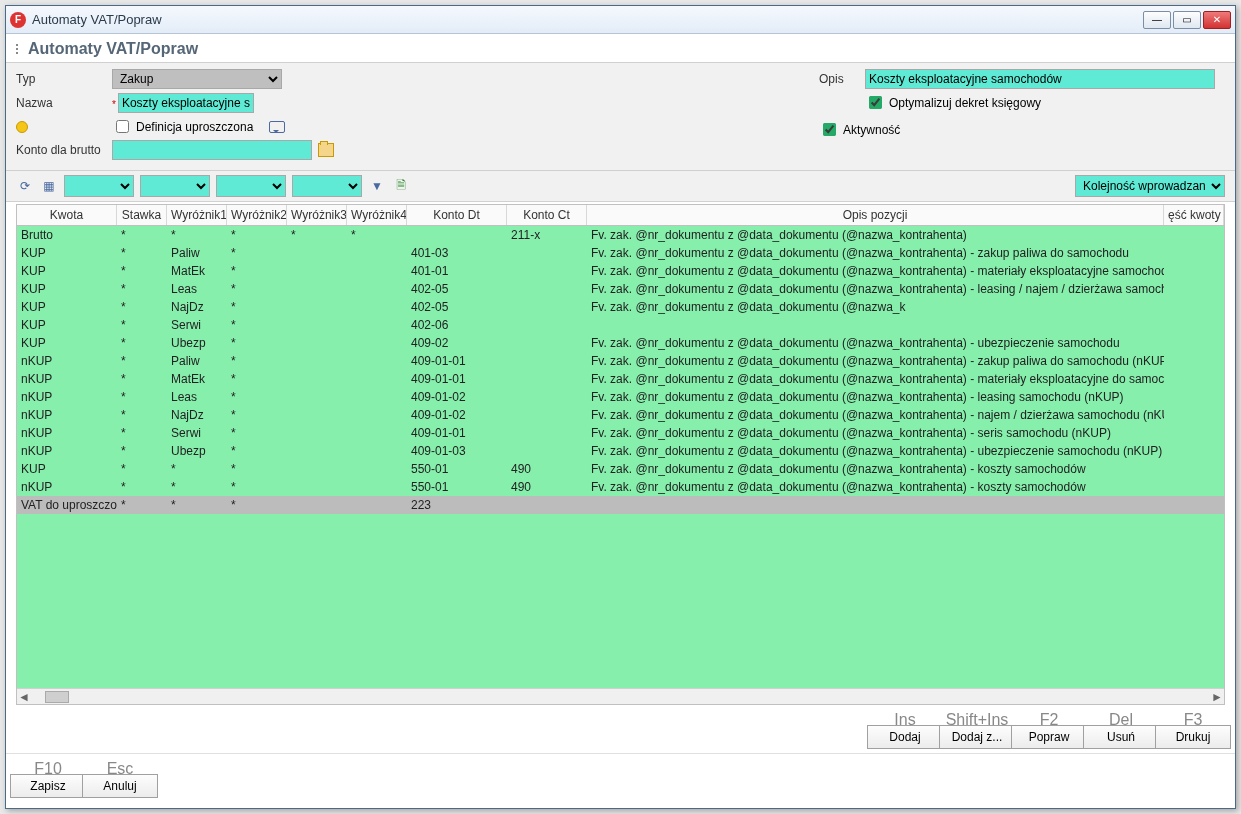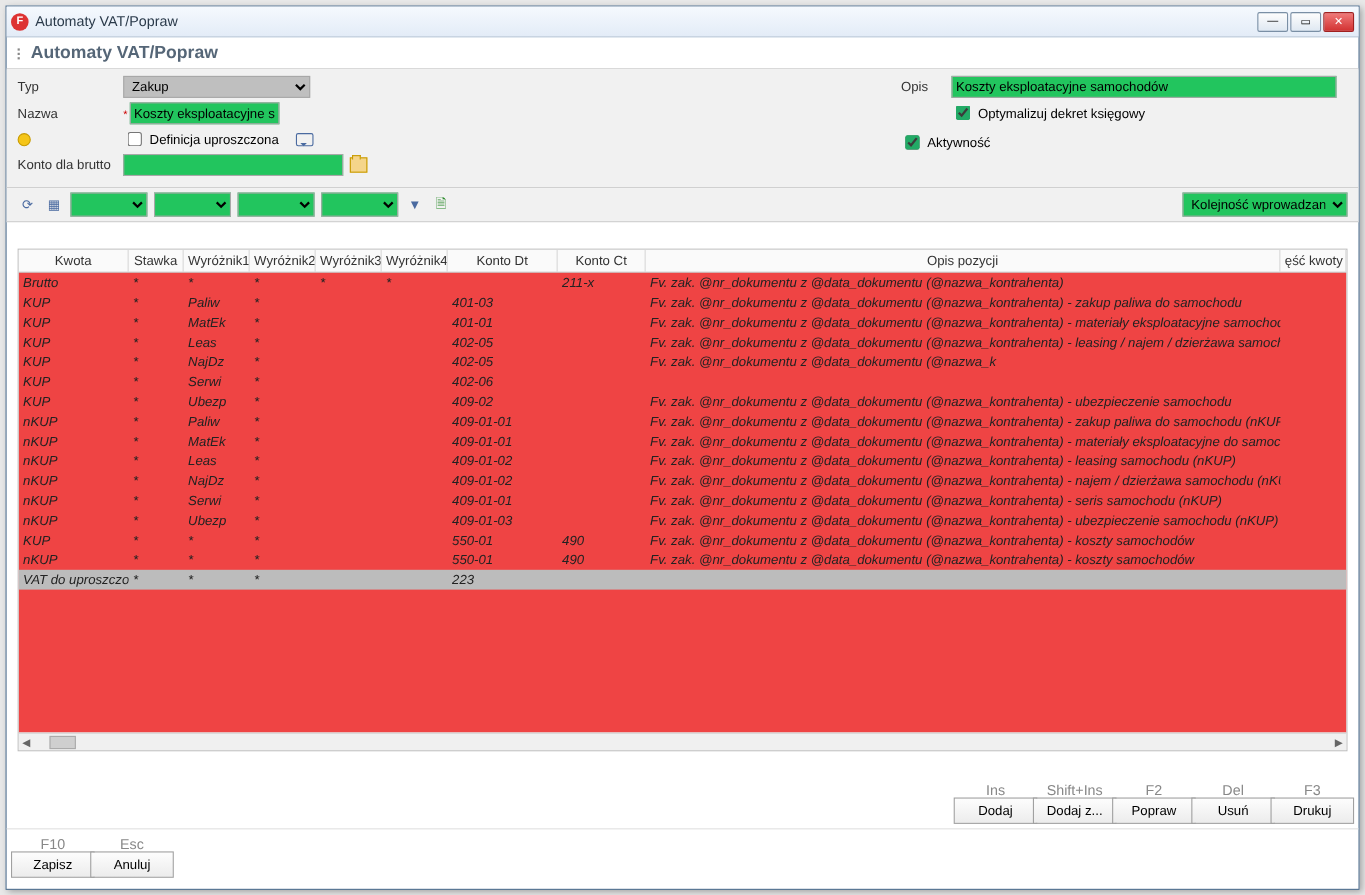--- a/index.html
+++ b/index.html
@@ -13,44 +13,44 @@
 .winbtn.close { background:linear-gradient(#f07a7a,#d23232); color:#fff; border-color:#a02020; }
 .subheader { padding: 6px 10px 4px 10px; border-bottom:1px solid #d0d0d0; display:flex; align-items:center; gap:6px; }
 .grip { width:6px; display:flex; flex-direction:column; gap:2px; }
 .grip span { width:2px; height:2px; background:#888; }
 .subheader .stitle { font-size:16px; color:#556677; font-weight:600; }
 .formarea { background:#f1f1f1; padding:6px 10px 10px 10px; display:flex; border-bottom:1px solid #d0d0d0;gap:42px; }
 .formcol { display:grid; grid-template-columns: 90px 200px 30px; gap:4px 6px; align-content:start; }
 .formcol.right { margin-left:auto; grid-template-columns: 40px 360px; }
 .lbl { color:#333; padding-top:3px; }
 .req { color:#c00; font-size:10px; padding-top:3px; }
-select, input[type=text] { border:1px solid #a8a8a8; height:20px; padding:1px 3px; background:#22c55e; }
+select, input[type=text] { border:1px solid #a8a8a8; height:20px; padding:1px 3px; background:#5eead4; }
 select.typ { background:#bfbfbf; color:#000; width:170px; }
 input.nazwa { width:136px; }
 input.opis { width:350px; }
 .chk { display:flex; align-items:center; gap:4px; }
 .chk input { accent-color:#2a6; }
 .toolbar { background:#f1f1f1; padding:4px 10px; display:flex; align-items:center; gap:6px; border-bottom:1px solid #d0d0d0; }
 .toolbar select.small { width:70px; height:22px; }
 .toolbar .smallicon { width:18px; height:18px; display:inline-flex; align-items:center; justify-content:center; cursor:pointer; color:#4a6aa0; }
 .toolbar .right { margin-left:auto; }
 .toolbar select.order { width:150px; height:22px; }
-.gridwrap { flex:1; margin:24px 10px; border:1px solid #c0c0c0; display:flex; flex-direction:column; overflow:hidden; }
+.gridwrap { flex:1; margin:2px 10px; border:1px solid #c0c0c0; display:flex; flex-direction:column; overflow:hidden; }
 .gridhead, .gridrow { display:grid; grid-template-columns: 100px 50px 60px 60px 60px 60px 100px 80px 1fr 60px; }
 .gridhead { background:#fafafa; border-bottom:1px solid #c0c0c0; }
 .gridhead div { padding:3px 4px; border-right:1px solid #d8d8d8; color:#333; text-align:center; white-space:nowrap; overflow:hidden; }
-.gridbody { flex:1; overflow:auto; background:#ef4444;font-style:italic; }
+.gridbody { flex:1; overflow:auto; background:#86efac; }
 .gridrow div { padding:2px 4px; white-space:nowrap; overflow:hidden; text-overflow:clip; color:#222; }
 .gridrow.selected { background:#bcbcbc; }
 .hscroll { height:16px; background:#f0f0f0; border-top:1px solid #d0d0d0; display:flex; align-items:center; }
 .hscroll .thumb { width:24px; height:12px; background:#cfcfcf; border:1px solid #aaa; margin-left:14px; }
 .hscroll .arrow { width:14px; text-align:center; color:#666; }
 .btnrow { padding:4px 10px 0 10px; display:flex; justify-content:flex-end; gap:8px; }
 .btncol { display:flex; flex-direction:column; align-items:center; width:64px; }
-.btncol .hint { font-size:13px; color:#888; height:14px; }
+.btncol .hint { font-size:16px; color:#888; height:14px; }
 .btn { width:76px; height:24px; border:1px solid #a0a0a0; background:linear-gradient(#fdfdfd,#ececec); cursor:pointer; }
 .footer { padding:6px 10px 10px 10px; display:flex; gap:8px; border-top:1px solid #e0e0e0; margin-top:4px; }
 .yellowdot { width:12px; height:12px; border-radius:50%; background:#f5c518; border:1px solid #c89b00; }
 .foldericon { width:16px; height:14px; background:#f5d58a; border:1px solid #c89b00; position:relative; }
 .foldericon:before { content:""; position:absolute; top:-3px; left:1px; width:6px; height:3px; background:#f5d58a; border:1px solid #c89b00; border-bottom:none; }
 .commenticon { width:16px; height:12px; border:1px solid #4a6aa0; border-radius:2px; position:relative; }
 .commenticon:after { content:""; position:absolute; bottom:-4px; left:3px; border:3px solid transparent; border-top-color:#4a6aa0; }
 </style>
 </head>
 <body>

